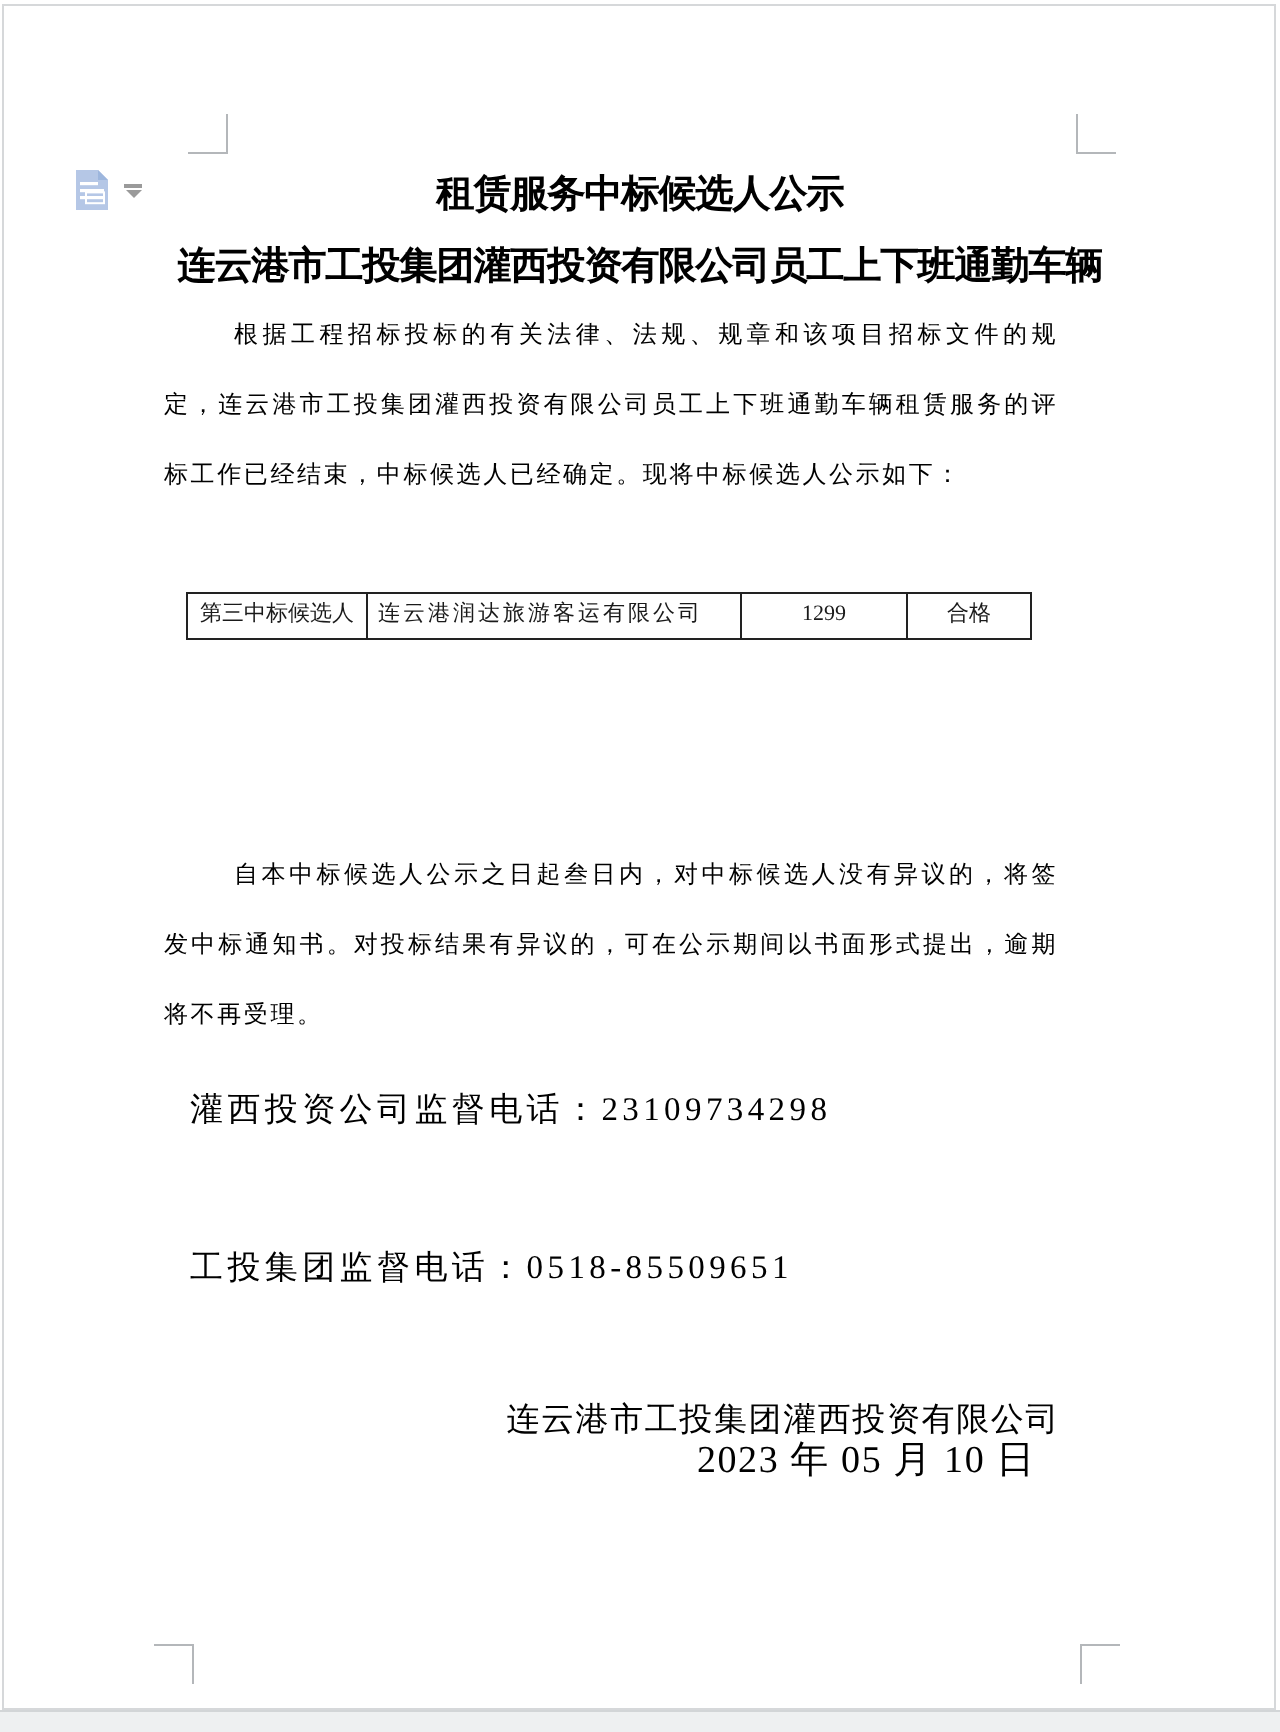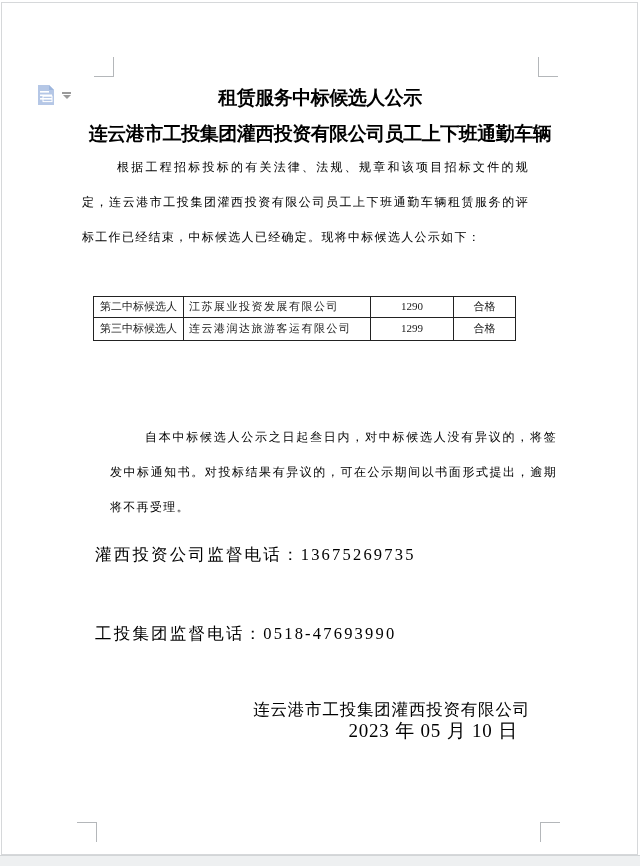--- a/index.html
+++ b/index.html
@@ -48,21 +48,21 @@
     text-align: center; font-weight: 700; font-size: 19px;
     line-height: 36px; letter-spacing: -0.5px;
   }
 
   .para {
     position: absolute; left: 82px; width: 447px;
     font-size: 12px; line-height: 35px; letter-spacing: 1.3px;
     text-align: justify; text-indent: 35px;
   }
   .para-intro { top: 150px; }
-  .para-objection { top: 420px; margin-left: 28px; }
+  .para-objection { top: 420px; }
 
   table.bid-table {
     position: absolute; left: 93px; top: 296px; width: 422px;
     border-collapse: collapse; table-layout: fixed;
     font-size: 11px; color: #1a1a1a;
   }
   table.bid-table th, table.bid-table td {
     border: 1px solid #222; text-align: center; vertical-align: middle;
     font-weight: 400; line-height: 1.4; padding: 0 2px;
   }
@@ -124,34 +124,28 @@
 <div class="para para-intro">根据工程招标投标的有关法律、法规、规章和该项目招标文件的规定，连云港市工投集团灌西投资有限公司员工上下班通勤车辆租赁服务的评标工作已经结束，中标候选人已经确定。现将中标候选人公示如下：</div>
 
 <table class="bid-table">
   <colgroup>
     <col class="c-seq">
       <col class="c-unit">
       <col class="c-price">
       <col class="c-quality">
   </colgroup>
   <tbody>
-  <tr class="r2">
-    <td>第二中标候选人</td>
-    <td class="unit-cell">江苏展业投资发展有限公司</td>
-    <td>1290</td>
-    <td>合格</td>
-  </tr>
   <tr class="r3">
     <td>第三中标候选人</td>
     <td class="unit-cell">连云港润达旅游客运有限公司</td>
     <td>1299</td>
     <td>合格</td>
   </tr>
 </tbody>
   </table>
 
 <div class="para para-objection">自本中标候选人公示之日起叁日内，对中标候选人没有异议的，将签发中标通知书。对投标结果有异议的，可在公示期间以书面形式提出，逾期将不再受理。</div>
 
-<div class="phone-line phone-guanxi">灌西投资公司监督电话：13675269735</div>
-<div class="phone-line phone-gongtou">工投集团监督电话：0518-47693990</div>
+<div class="phone-line phone-guanxi">灌西投资公司监督电话：23109734298</div>
+<div class="phone-line phone-gongtou">工投集团监督电话：0518-85509651</div>
 
 <div class="sig-company">连云港市工投集团灌西投资有限公司</div>
 <div class="sig-date">2023 年 05 月 10 日</div>
 
 </body></html>

